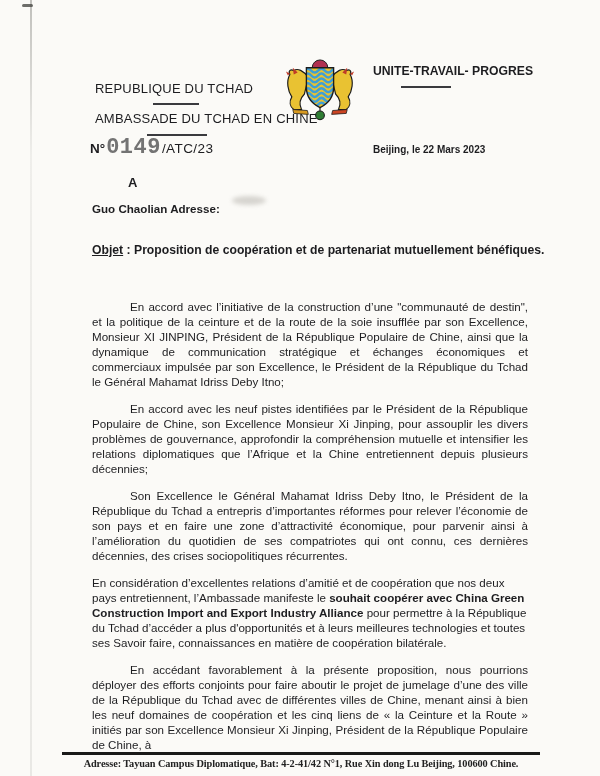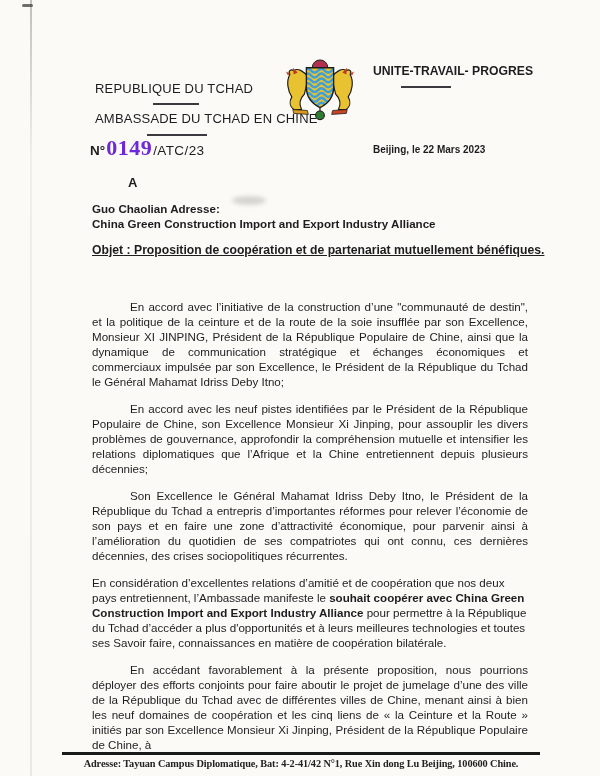--- a/index.html
+++ b/index.html
@@ -19,29 +19,29 @@
   .hdr-left{position:absolute;left:95px;top:71px;font-weight:normal;font-size:13px;letter-spacing:.2px;margin-top:10px;}
   .hdr-left .rule1{width:46px;border-top:2px solid #3a3a3e;margin:7px 0 6px 58px;}
   .hdr-left .rule2{width:60px;border-top:2px solid #3a3a3e;margin:8px 0 0 52px;}
   .hdr-right{position:absolute;left:373px;top:64px;font-weight:bold;font-size:12.2px;}
   .hdr-right .rule3{width:50px;border-top:2px solid #3a3a3e;margin:8px 0 0 28px;}
   .emblem{position:absolute;left:281px;top:58px;width:78px;height:70px;}
 
   
   .ref{position:absolute;left:90px;top:135px;display:flex;align-items:baseline;}
   .ref .no{font-weight:bold;font-size:13.5px;}
-  .ref .num{font-family:Liberation Serif, serif;font-weight:bold;font-size:22px;
-    color:#6d28d9;letter-spacing:.5px;margin:0 1px;}
+  .ref .num{font-family:Liberation Mono, monospace;font-weight:bold;font-size:22px;
+    color:#737373;letter-spacing:.5px;margin:0 1px;}
   .ref .suf{font-weight:normal;font-size:13.5px;letter-spacing:.4px;}
   .date{position:absolute;left:373px;top:144px;font-weight:bold;font-size:10px;}
 
   
   .salutation{position:absolute;left:128px;top:175px;font-weight:bold;font-size:13px;}
   .addressee{position:absolute;left:92px;top:201px;font-weight:bold;font-size:11.6px;line-height:15px;}
-  .subject{position:absolute;left:92px;top:242px;width:460px;font-weight:bold;font-size:12.2px;line-height:17px;text-decoration:underline;}
+  .subject{position:absolute;left:92px;top:242px;width:460px;font-weight:bold;font-size:12.2px;line-height:17px;}
   .subject .objet{text-decoration:underline;}
 
   
   .body-text{position:absolute;left:92px;top:299px;width:452px;font-size:11.6px;line-height:15px;}
   .para{margin:0 16px 12px 0;}
   .para.indent{text-indent:38px;}
   .para.justify{text-align:justify;text-justify:inter-word;}
   .para strong{font-weight:bold;}
 
   
@@ -109,21 +109,20 @@
   <div class="ref">
     <span class="no">N°</span>
     <span class="num">0149</span>
     <span class="suf">/ATC/23</span>
   </div>
   <div class="date">Beijing, le 22 Mars 2023</div>
 
   <div class="salutation">A</div>
   <div class="addressee">
     <div>Guo Chaolian Adresse:</div>
-    <div>China Green Construction Import and Export Industry Alliance</div>
   </div>
 
   <div class="subject"><span class="objet">Objet</span><span> : </span><span>Proposition de coopération et de partenariat mutuellement bénéfiques.</span></div>
 
   <div class="body-text">
       <p class="para indent justify"><span>En accord avec l’initiative de la construction d’une "communauté de destin", et la politique de la ceinture et de la route de la soie insufflée par son Excellence, Monsieur XI JINPING, Président de la République Populaire de Chine, ainsi que la dynamique de communication stratégique et échanges économiques et commerciaux impulsée par son Excellence, le Président de la République du Tchad le Général Mahamat Idriss Deby Itno;</span></p>
       <p class="para indent justify"><span>En accord avec les neuf pistes identifiées par le Président de la République Populaire de Chine, son Excellence Monsieur Xi Jinping, pour assouplir les divers problèmes de gouvernance, approfondir la compréhension mutuelle et intensifier les relations diplomatiques que l’Afrique et la Chine entretiennent depuis plusieurs décennies;</span></p>
       <p class="para indent justify"><span>Son Excellence le Général Mahamat Idriss Deby Itno, le Président de la République du Tchad a entrepris d’importantes réformes pour relever l’économie de son pays et en faire une zone d’attractivité économique, pour parvenir ainsi à l’amélioration du quotidien de ses compatriotes qui ont connu, ces dernières décennies, des crises sociopolitiques récurrentes.</span></p>
       <p class="para"><span>En considération d’excellentes relations d’amitié et de coopération que nos deux pays entretiennent, l’Ambassade manifeste le </span><strong>souhait coopérer avec  China Green Construction Import and Export Industry Alliance</strong><span> pour permettre à la République du Tchad d’accéder a plus d'opportunités et à leurs meilleures technologies et toutes ses Savoir faire, connaissances en matière de coopération bilatérale.</span></p>
       <p class="para indent justify"><span>En accédant favorablement à la présente proposition, nous pourrions déployer des efforts conjoints pour faire aboutir le projet de jumelage d’une des ville de la République du Tchad avec de différentes villes de Chine, menant ainsi à bien les neuf domaines de coopération et les cinq liens de « la Ceinture et la Route » initiés par son Excellence Monsieur Xi Jinping, Président de la République Populaire de Chine, à</span></p>

